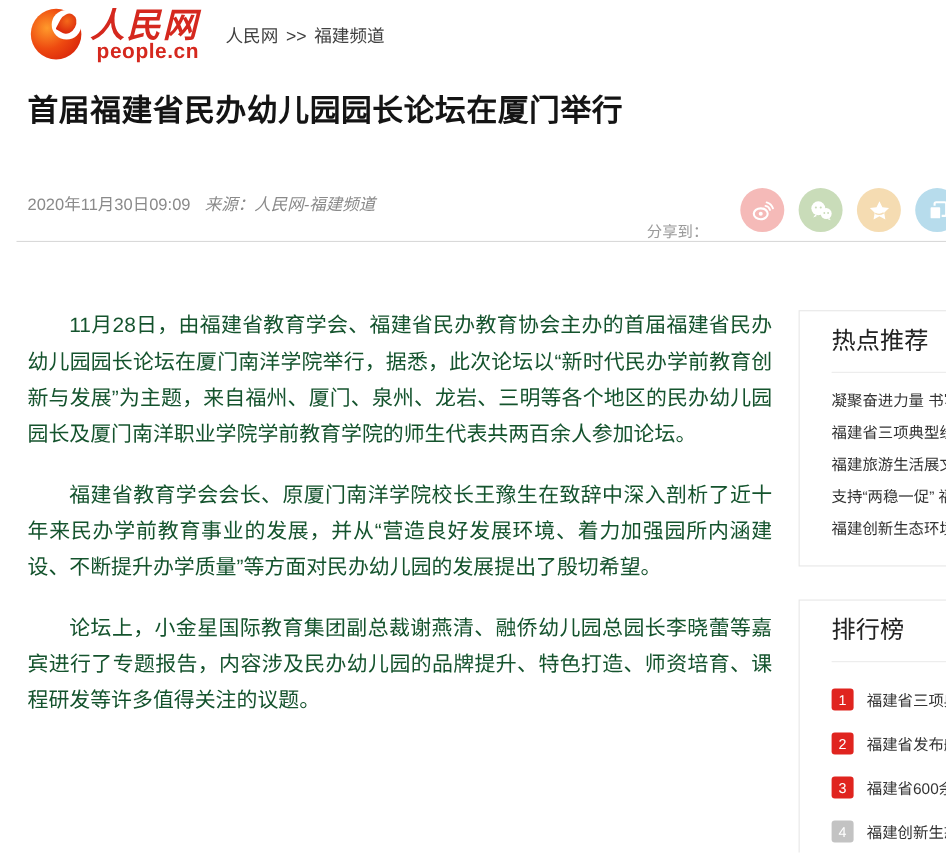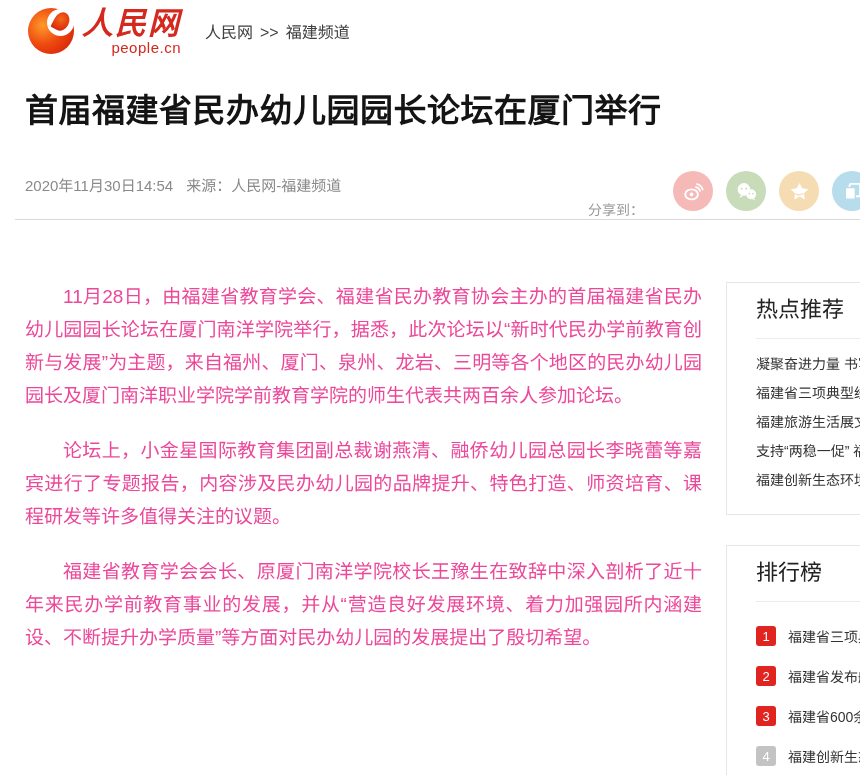--- a/index.html
+++ b/index.html
@@ -17,46 +17,46 @@
   .logo { position:absolute; left:28px; top:8px; display:flex; align-items:flex-start; text-decoration:none; cursor:pointer; }
   .logo-orb { position:relative; width:46px; height:46px; border-radius:50%;
     background:radial-gradient(circle at 32% 38%, #ff9a2b 0%, #ee4a10 45%, #cf1408 100%); }
   .logo-orb::before { content:""; position:absolute; top:1px; right:0px; width:27px; height:27px;
     background:#fff; border-radius:50%; }
   .logo-orb::after { content:""; position:absolute; top:4px; right:5px; width:15px; height:19px;
     background:radial-gradient(circle at 40% 40%, #f4691a, #d31508); border-radius:55% 55% 55% 8%;
     transform:rotate(28deg); }
   .logo-text { margin-left:8px; display:flex; flex-direction:column; align-items:flex-end; }
   .logo-cn { font-size:31px; line-height:32px; font-weight:700; color:#d5281e; font-style:italic; letter-spacing:2px; }
-  .logo-en { font-size:15px; line-height:16px; font-weight:400; color:#d5281e; letter-spacing:.5px; }
+  .logo-en { font-size:19px; line-height:16px; font-weight:700; color:#d5281e; letter-spacing:.5px; }
   .breadcrumb { position:absolute; left:205px; top:19px; font-size:16px; color:#404040; }
   .breadcrumb a { color:#404040; text-decoration:none; cursor:pointer; }
   .breadcrumb .sep { margin:0 7px; color:#404040; }
 
   
-  .article-title { position:absolute; left:25px; top:88px; width:720px;
-    font-size:33px; line-height:46px; font-weight:700; color:#141414; letter-spacing:0.5px; }
+  .article-title { position:absolute; left:25px; top:78px; width:720px;
+    font-size:28px; line-height:46px; font-weight:700; color:#141414; letter-spacing:0.5px; }
   .meta-row { position:absolute; left:25px; top:163px; width:835px; height:40px; }
   .meta-text { position:absolute; left:0; top:11px; font-size:15px; color:#8a8a8a; white-space:nowrap; }
-  .meta-text .src { margin-left:13px; }
+  .meta-text .src { margin-left:13px;font-style:italic; }
   .share { position:absolute; right:-12px; top:0; display:flex; align-items:center; }
   .share-label { font-size:14px; color:#9b9b9b; margin-right:16px;margin-top:36px; }
   .share-icon { width:40px; height:40px; border-radius:50%; background:var(--bg);
     display:flex; align-items:center; justify-content:center; margin-left:13px; cursor:pointer; flex:0 0 auto; }
   .share-icon svg { width:23px; height:23px; display:block; }
   .share-icon.weibo { --bg:#f5bab8; }
   .share-icon.wechat { --bg:#c9dcb9; }
   .share-icon.qzone { --bg:#f5dcb2; }
   .share-icon.copy  { --bg:#b7dcec; }
 
   .top-divider { position:absolute; left:15px; top:219px; width:845px; height:1px; background:#d9d9d9; border:0; }
 
   
   .article-body { position:absolute; left:25px; top:280px; width:677px; }
-  .article-body p { font-size:19px; line-height:33px; color:#ec4899; text-align:justify;
+  .article-body p { font-size:19px; line-height:33px; color:#14532d; text-align:justify;
     text-indent:2em; margin-bottom:22px; }
 
   
   .side-box { position:absolute; left:726px; width:400px; background:#fff;
     border:1px solid #e7e7e7; padding:12px 0 0 29px; }
   .hot-box { top:282px; height:233px; }
   .rank-box { top:545px; height:300px; }
   .side-box h2 { font-size:22px; font-weight:500; color:#222; line-height:30px; }
   .box-divider { margin-top:13px; width:340px; height:1px; background:#ececec; }
   .hot-list { list-style:none; margin-top:11px; }
@@ -83,21 +83,21 @@
   </a>
   <nav class="breadcrumb">
     <a>人民网</a><span class="sep">&gt;&gt;</span><a>福建频道</a>
   </nav>
 </header>
 
 <h1 class="article-title">首届福建省民办幼儿园园长论坛在厦门举行</h1>
 
 <div class="meta-row">
   <div class="meta-text">
-    <span>2020年11月30日14:54</span><span class="src">来源：人民网-福建频道</span>
+    <span>2020年11月30日09:09</span><span class="src">来源：人民网-福建频道</span>
   </div>
   <div class="share">
     <span class="share-label">分享到：</span>
     <a class="share-icon weibo" title="">
       <svg viewBox="0 0 24 24">
         <path d="M14.5 7.5a5.5 5.5 0 0 1 4.3 3.8" stroke="#fff" stroke-width="1.8" fill="none" stroke-linecap="round"></path>
         <path d="M15.6 4.2a9 9 0 0 1 6 5.6" stroke="#fff" stroke-width="1.8" fill="none" stroke-linecap="round"></path>
         <ellipse cx="10" cy="15" rx="6.6" ry="5.2" fill="none" stroke="#fff" stroke-width="2"></ellipse>
         <circle cx="10" cy="15" r="1.9" fill="#fff"></circle>
       </svg>
@@ -126,22 +126,22 @@
         <rect x="4.5" y="8" width="10.5" height="12" rx="1.5" fill="#fff" stroke="#b7dcec" stroke-width="1.4"></rect>
       </svg>
     </a>
   </div>
 </div>
 
 <hr class="top-divider">
 
 <article class="article-body">
   <p>11月28日，由福建省教育学会、福建省民办教育协会主办的首届福建省民办幼儿园园长论坛在厦门南洋学院举行，据悉，此次论坛以“新时代民办学前教育创新与发展”为主题，来自福州、厦门、泉州、龙岩、三明等各个地区的民办幼儿园园长及厦门南洋职业学院学前教育学院的师生代表共两百余人参加论坛。</p>
+  <p>福建省教育学会会长、原厦门南洋学院校长王豫生在致辞中深入剖析了近十年来民办学前教育事业的发展，并从“营造良好发展环境、着力加强园所内涵建设、不断提升办学质量”等方面对民办幼儿园的发展提出了殷切希望。</p>
   <p>论坛上，小金星国际教育集团副总裁谢燕清、融侨幼儿园总园长李晓蕾等嘉宾进行了专题报告，内容涉及民办幼儿园的品牌提升、特色打造、师资培育、课程研发等许多值得关注的议题。</p>
-  <p>福建省教育学会会长、原厦门南洋学院校长王豫生在致辞中深入剖析了近十年来民办学前教育事业的发展，并从“营造良好发展环境、着力加强园所内涵建设、不断提升办学质量”等方面对民办幼儿园的发展提出了殷切希望。</p>
 </article>
 
 <section class="side-box hot-box">
   <h2>热点推荐</h2>
   <div class="box-divider"></div>
   <ul class="hot-list">
     <li>凝聚奋进力量 书写新</li>
     <li>福建省三项典型经验获</li>
     <li>福建旅游生活展文旅融</li>
     <li>支持“两稳一促” 福建</li>

